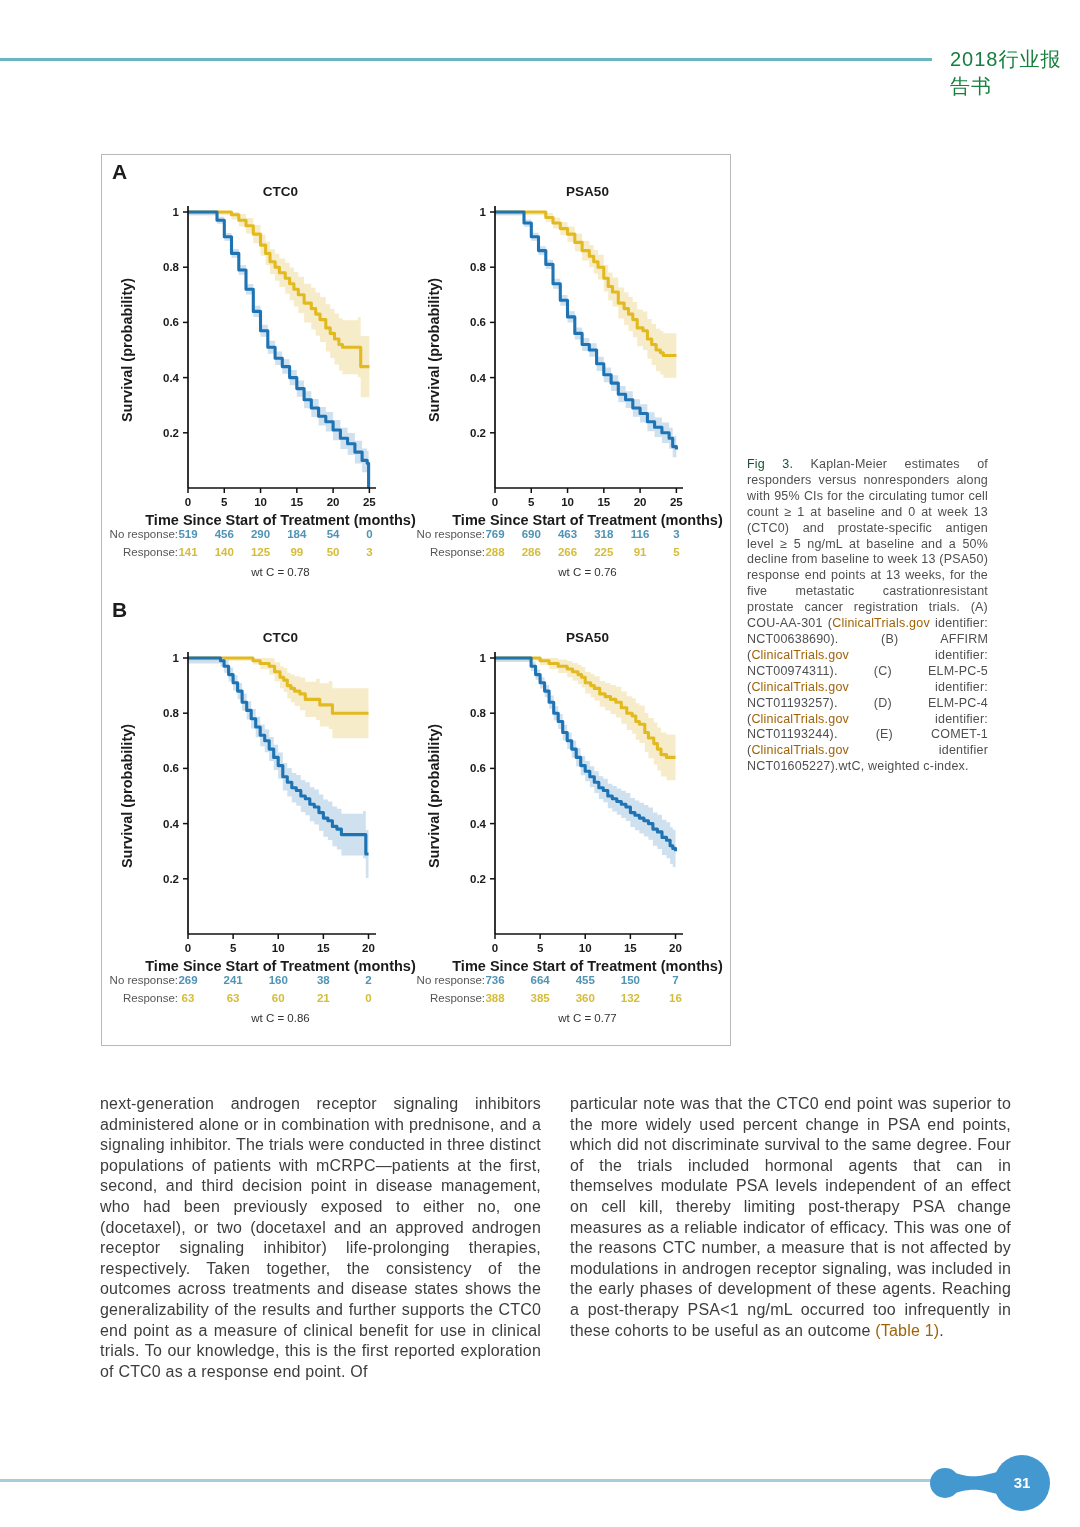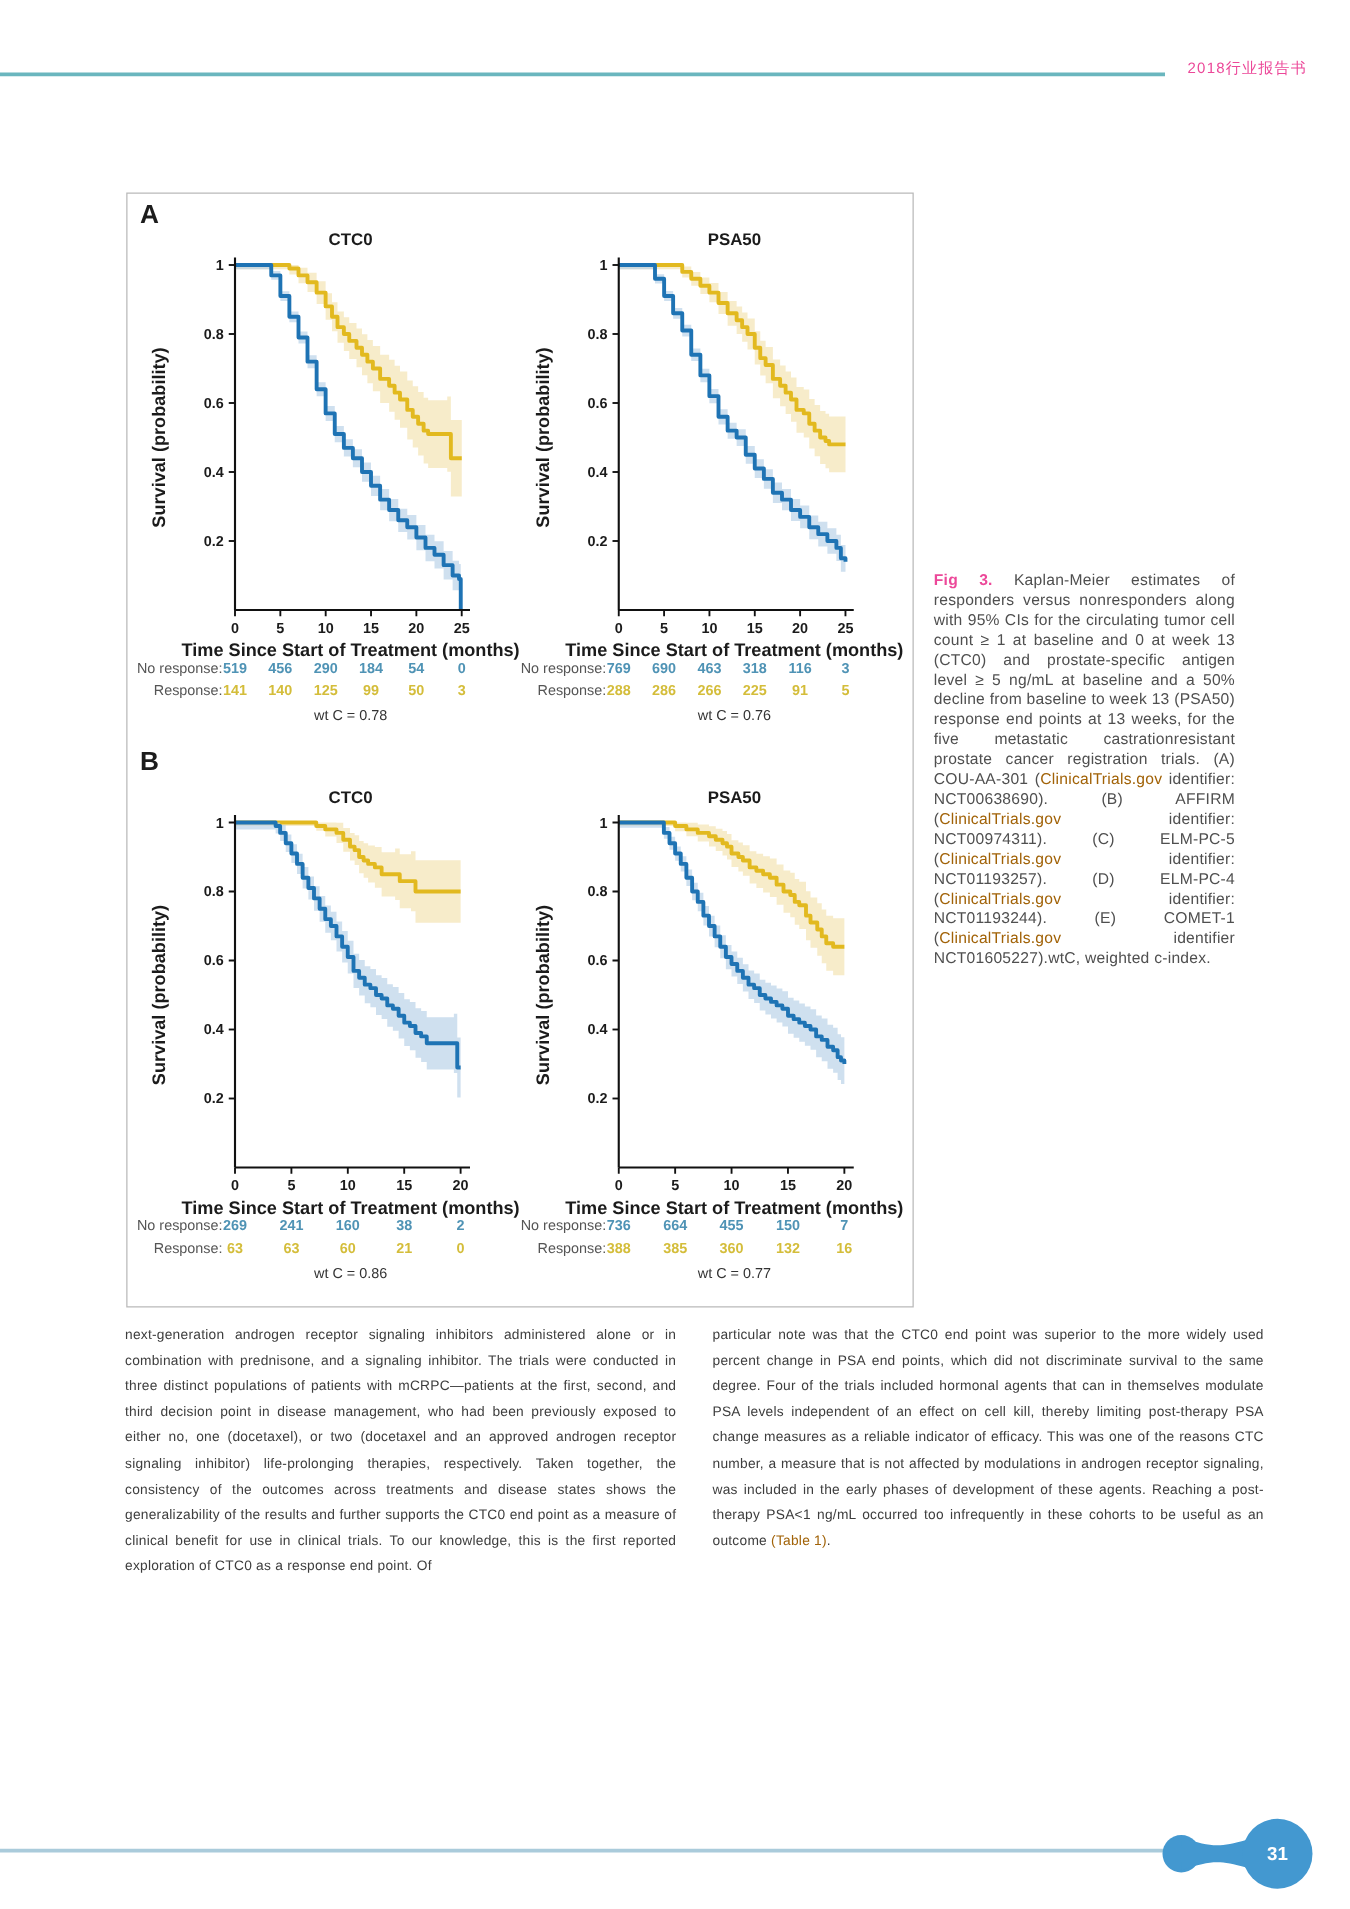--- a/index.html
+++ b/index.html
@@ -3,36 +3,36 @@
 <meta charset="utf-8">
 <style>
   html,body{margin:0;padding:0;}
   body{
     width:1080px;height:1527px;position:relative;background:#ffffff;
     font-family:"Liberation Sans",sans-serif;color:#3a3a3a;overflow:hidden;
   }
   .abs{position:absolute;}
   
   .header-line{left:0;top:58px;width:932px;height:3px;background:#6ab6be;}
-  .header-title{left:950px;top:46px;font-size:12px;letter-spacing:1px;color:#ec4899;}
+  .header-title{left:950px;top:46px;font-size:20px;letter-spacing:1px;color:#15803d;}
   
   .figure-box{left:101px;top:154px;width:628px;height:890px;border:1px solid #b9b9b9;background:#fff;}
   .panel-label{font-size:21px;font-weight:700;color:#1c1c1c;}
   .chart{width:320px;height:416px;}
   svg{font-family:"Liberation Sans",sans-serif;}
   
   .caption{
     left:747px;top:457px;width:241px;font-size:12.5px;line-height:15.9px;
     color:#4f4f4f;text-align:justify;letter-spacing:0.2px;
   }
-  .seg-bold{font-weight:700;color:#ec4899;}
+  .seg-bold{font-weight:400;color:#14532d;}
   .seg-link{color:#a16207;}
   
   .col{
-    width:441px;top:1058px;font-size:11px;line-height:20.6px;color:#3d3d3d;
+    width:441px;top:1094px;font-size:16px;line-height:20.6px;color:#3d3d3d;
     text-align:justify;letter-spacing:0.2px;
   }
   .col-left{left:100px;}
   .col-right{left:548px;margin-left:22px;}
   
   .footer-line{left:0;top:1479px;width:933px;height:3px;background:#aacbdb;}
   .footer-shape{left:915px;top:1448px;width:145px;height:70px;}
 </style>
 </head>
 <body>

